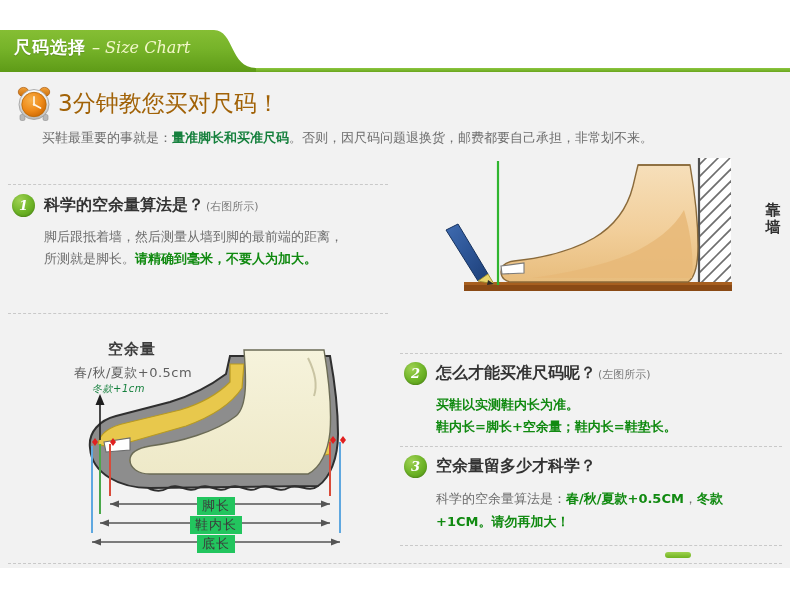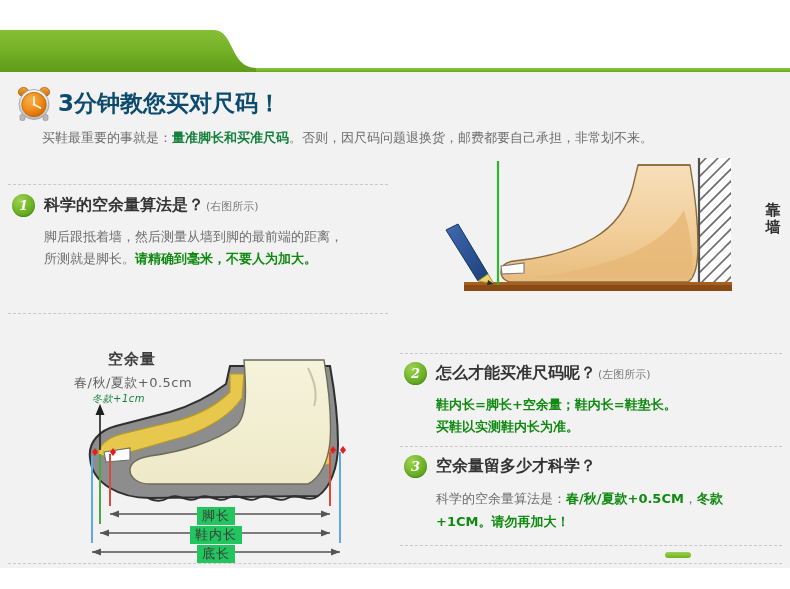--- a/index.html
+++ b/index.html
@@ -37,21 +37,21 @@
   
   .panel {
     position: absolute; left: 0; top: 72px; width: 790px; height: 496px;
     background: #f2f2f2;
   }
 
   
   .headline { position: absolute; left: 14px; top: 84px; display: flex; align-items: center; gap: 4px; }
   .clock-icon { width: 40px; height: 38px; flex: 0 0 auto; }
   .headline-text {
-    font-size: 23px; font-weight: bold; color: #0c4a6e; letter-spacing: 0px;
+    font-size: 23px; font-weight: normal; color: #a16207; letter-spacing: 0px;
     line-height: 1;
   }
 
   .subtitle {
     position: absolute; left: 42px; top: 129px; width: 740px;
     font-size: 13px; color: #6d6d6d; white-space: nowrap; line-height: 1.4;
   }
   .subtitle b { color: #15803d; font-weight: bold; }
 
   
@@ -95,21 +95,21 @@
 
   
   .foot-fig { position: absolute; left: 402px; top: 158px; width: 388px; height: 152px; }
   .wall-label {
     position: absolute; right: 8px; top: 44px; width: 18px;
     font-size: 15px; font-weight: bold; color: #2f2f2f; line-height: 1.15;
     text-align: center;
   }
 
   
-  .shoe-fig { position: absolute; left: 30px; top: 338px; width: 372px; height: 225px; }
+  .shoe-fig { position: absolute; left: 30px; top: 328px; width: 372px; height: 225px; }
   .ko-title {
     position: absolute; left: 78px; top: 12px;
     font-size: 15px; font-weight: bold; color: #3b3b3b; letter-spacing: 1px;
   }
   .ko-l1 { position: absolute; left: 44px; top: 36px; font-size: 13px; color: #5f5f5f; letter-spacing: 0.5px; }
   .ko-l2 { position: absolute; left: 62px; top: 54px; font-size: 10px; color: #15803d; letter-spacing: 0.5px; font-style: italic; }
   .dim-lbl {
     position: absolute; font-size: 13px; color: #3b3b3b; background: #22c55e;
     padding: 0 5px; letter-spacing: 1px;
   }
@@ -135,20 +135,24 @@
       <svg width="258" height="44" viewBox="0 0 258 44">
         <defs>
           <linearGradient id="tabg" x1="0" y1="0" x2="0" y2="1">
             <stop offset="0%" stop-color="#85be34"></stop>
             <stop offset="45%" stop-color="#76b329"></stop>
             <stop offset="100%" stop-color="#5e9b17"></stop>
           </linearGradient>
         </defs>
         <path d="M0,2 L214,2 C234,2 230,40 256,40 L256,44 L0,44 Z" fill="url(#tabg)"></path>
       </svg>
+    </div>
+    <div class="banner-text">
+      <span class="banner-cn">尺码选择</span>
+      <span class="banner-en">– Size Chart</span>
     </div>
   </div>
 
   <div class="panel"></div>
 
   <div class="headline">
     <span class="clock-icon">
       <svg width="40" height="38" viewBox="0 0 40 38">
         <defs>
           <radialGradient id="clockface" cx="38%" cy="32%" r="72%">
@@ -344,22 +348,22 @@
   </div>
 
   <div class="step step2">
     <div class="step-head">
       <span class="badge">2</span>
       <span class="step-title">
         <span>怎么才能买准尺码呢？</span><span class="step-note">(左图所示)</span>
       </span>
     </div>
     <div class="step-body">
+      <div class="line gb">买鞋以实测鞋内长为准。</div>
       <div class="line gb">鞋内长=脚长+空余量；鞋内长=鞋垫长。</div>
-      <div class="line gb">买鞋以实测鞋内长为准。</div>
     </div>
   </div>
 
   <div class="step step3">
     <div class="step-head">
       <span class="badge">3</span>
       <span class="step-title">
         <span>空余量留多少才科学？</span><span class="step-note"></span>
       </span>
     </div>

